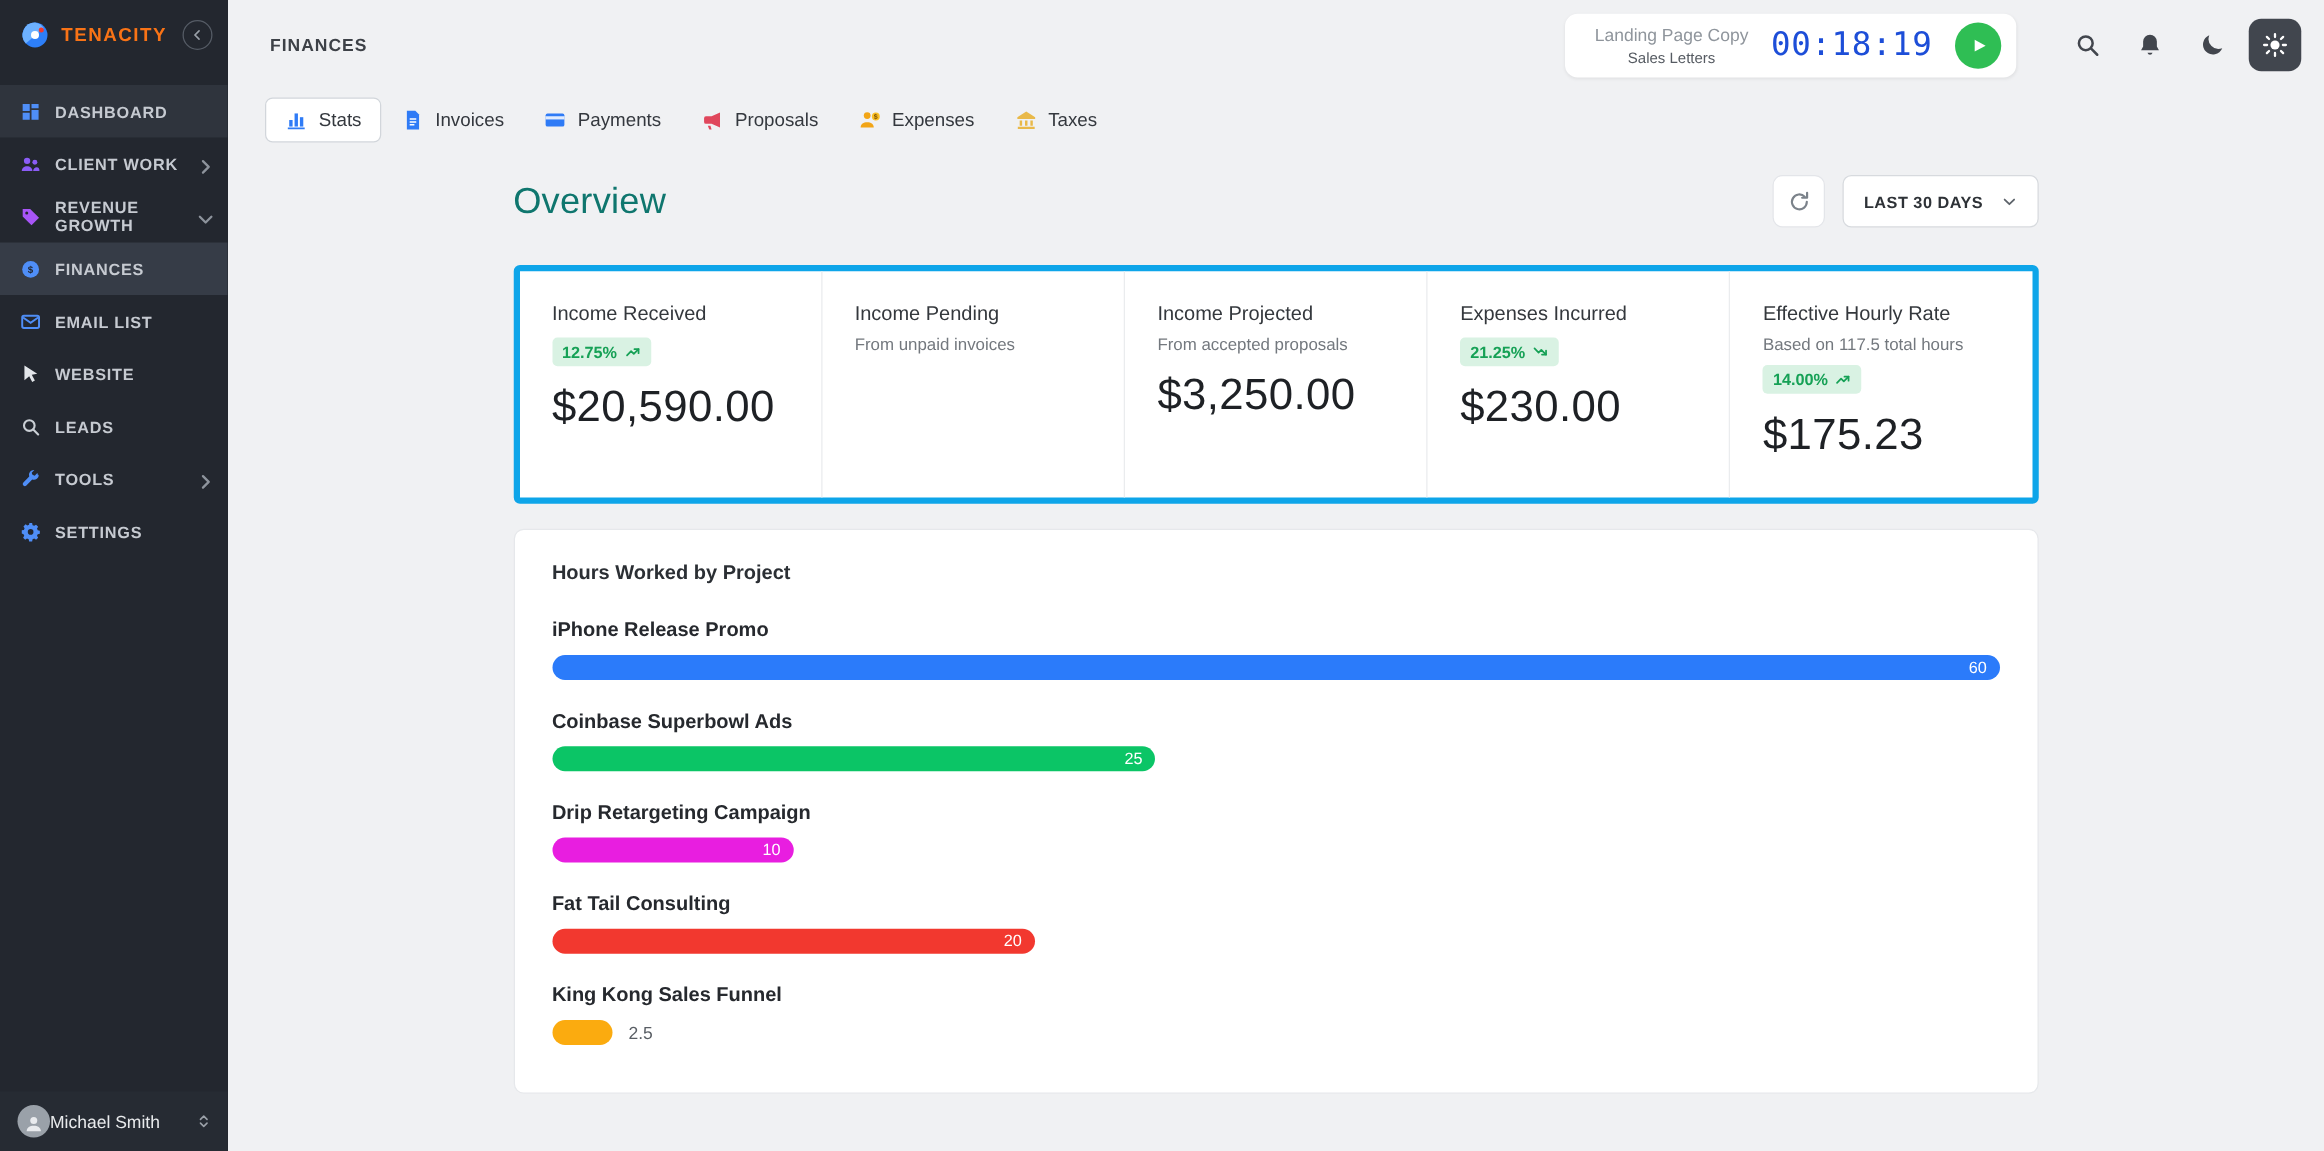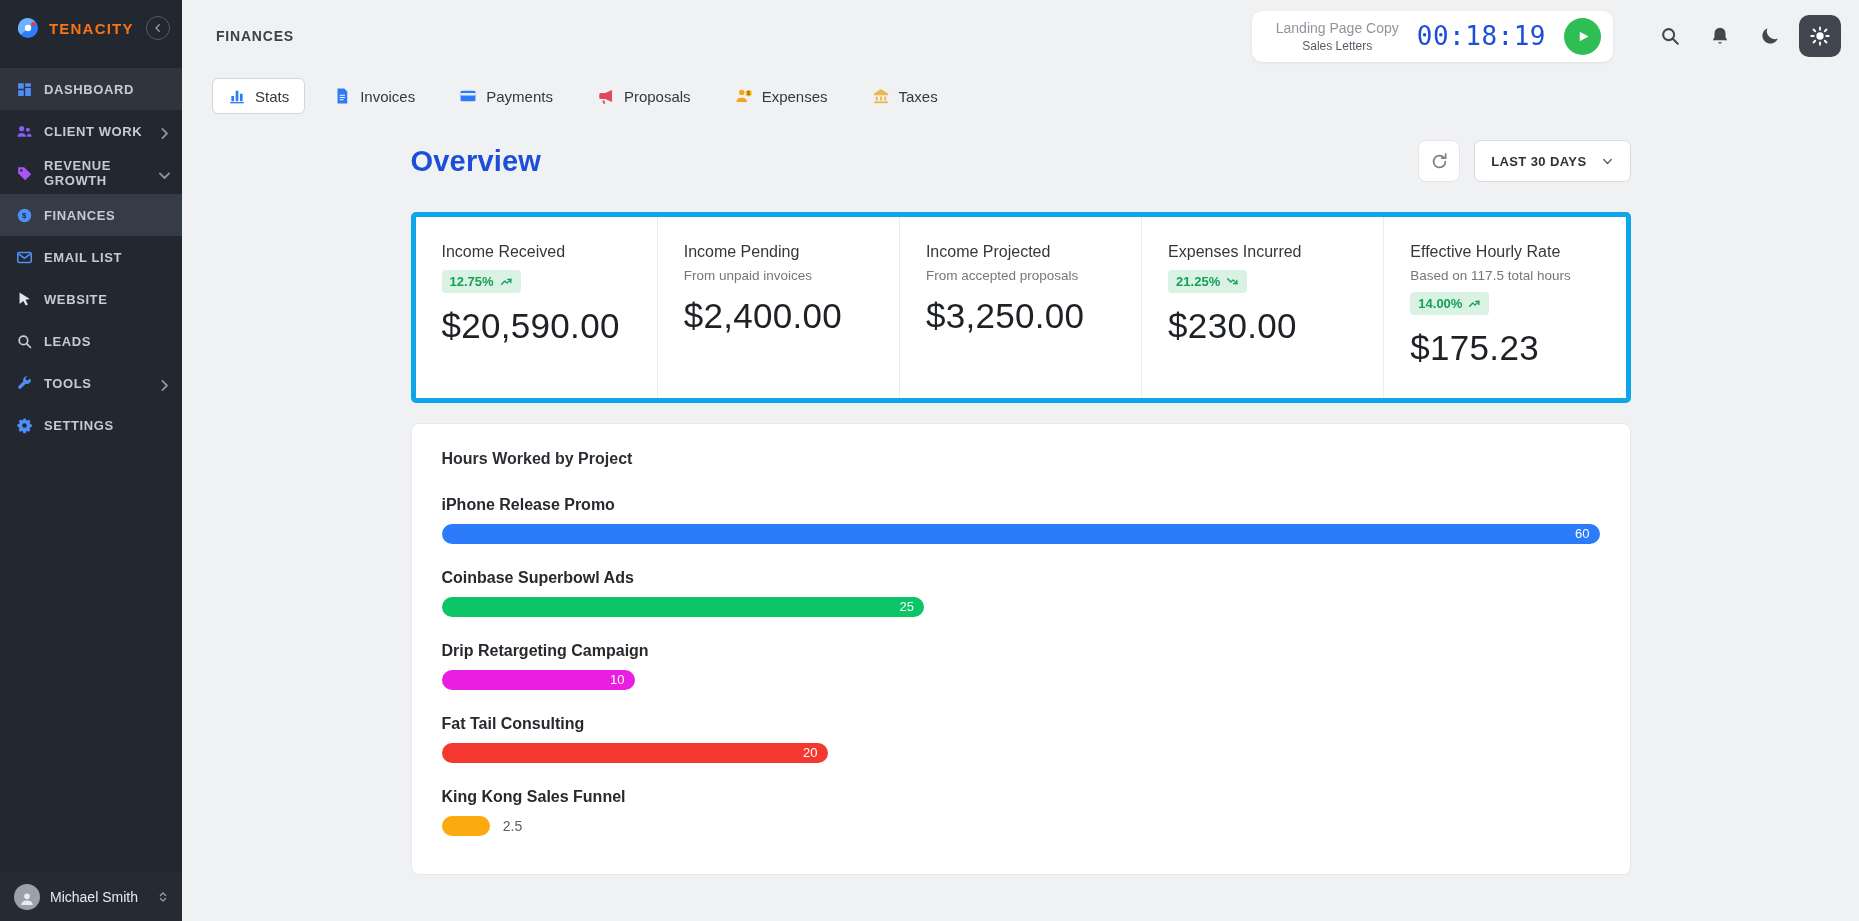--- a/index.html
+++ b/index.html
@@ -17,21 +17,21 @@
   .collapse-btn { margin-left:auto; width:24px; height:24px; border-radius:50%; border:1.5px solid #565c66;
                   background:transparent; color:#9aa0a8; display:flex; align-items:center; justify-content:center; cursor:pointer; }
   .collapse-btn .icon { width:12px; height:12px; }
   .side-nav { margin-top:14px; }
   .nav-item { display:flex; align-items:center; gap:11px; height:42px; padding:0 14px 0 16px;
               color:#c6cad1; font-size:13px; font-weight:700; letter-spacing:.6px; cursor:pointer; }
   .nav-item .icon { width:17px; height:17px; flex:0 0 17px; }
   .nav-item.hl { background:#2f343d; }
   .nav-item.active { background:#363c47; }
   .nav-chev { margin-left:auto; width:12px; height:12px; color:#8d939c; }
-  .user-row { position:absolute; bottom:0; left:0; right:0; display:flex; align-items:center; gap:10px;
+  .user-row { position:absolute; bottom:0; left:0; right:0; display:flex; align-items:center; 
               padding:11px 12px 11px 14px; background:#262b33; cursor:pointer; }
   .avatar { width:26px; height:26px; border-radius:50%; background:#9aa1a9; display:flex; align-items:center; justify-content:center; color:#e8eaed; overflow:hidden; }
   .avatar .icon { width:16px; height:16px; margin-top:4px; }
   .user-name { color:#e8eaec; font-size:14px; font-weight:500; }
   .updown { margin-left:auto; width:14px; height:14px; color:#9aa0a8; }
 
   
   .main { margin-left:182px; height:921px; position:relative; }
   .topbar { display:flex; align-items:center; justify-content:space-between; padding:10px 18px 0 34px; height:62px; }
   .breadcrumb { font-size:14px; font-weight:600; letter-spacing:.8px; color:#3d4147; }
@@ -44,30 +44,30 @@
   .timer-time { font-family:"DejaVu Sans Mono", monospace; font-size:26px; color:#1d4ed8; letter-spacing:.5px; }
   .play-btn { width:37px; height:37px; border-radius:50%; border:none; background:#2fbe54; color:#fff;
               display:flex; align-items:center; justify-content:center; cursor:pointer; }
   .play-btn .icon { width:15px; height:15px; margin-left:2px; }
   .top-icon-btn { width:42px; height:42px; border:none; background:transparent; border-radius:10px; color:#42464d;
                   display:flex; align-items:center; justify-content:center; cursor:pointer; }
   .top-icon-btn .icon { width:22px; height:22px; }
   .top-icon-btn.active-theme { background:#41464e; color:#fff; }
 
   
-  .tabs { display:flex; align-items:center; gap:12px; padding:16px 0 0 30px; }
+  .tabs { display:flex; align-items:center; padding:16px 0 0 30px; }
   .tab { display:flex; align-items:center; gap:9px; padding:8px 15px; border-radius:6px; border:1px solid transparent;
          font-size:15px; color:#34383e; cursor:pointer; background:transparent; }
   .tab .icon { width:18px; height:18px; }
   .tab.active { background:#fff; border-color:#d2d6db; }
 
   
   .content { width:1220px; margin:0 auto; padding-top:26px; }
   .overview-head { display:flex; align-items:center; justify-content:space-between; margin-bottom:30px; }
-  .page-title { font-size:29px; font-weight:700; color:#1d4ed8; letter-spacing:.2px; }
+  .page-title { font-size:29px; font-weight:400; color:#0f766e; letter-spacing:.2px; }
   .overview-actions { display:flex; align-items:center; gap:14px; }
   .refresh-btn { width:42px; height:42px; background:#fff; border:1px solid #e3e5e9; border-radius:8px; color:#7b828a;
                  display:flex; align-items:center; justify-content:center; cursor:pointer; }
   .refresh-btn .icon { width:19px; height:19px; }
   .range-btn { height:42px; display:flex; align-items:center; gap:14px; padding:0 16px; background:#fff;
                border:1px solid #d7dade; border-radius:7px; font-size:13px; font-weight:700; letter-spacing:.4px;
                color:#2e3237; cursor:pointer; font-family:"Liberation Sans", sans-serif; }
   .range-btn .icon { width:13px; height:13px; color:#5d636a; }
 
   .stats-row { display:flex; background:#fff; border:5px solid #0ea5e9; border-radius:5px; }
@@ -371,21 +371,20 @@
             <span class="icon">
               <svg viewBox="0 0 24 24">
                 <path d="M3 17l6-6 4 4 7-7" fill="none" stroke="currentColor" stroke-width="2.6" stroke-linecap="round" stroke-linejoin="round"></path>
                 <path d="M14 8h6v6" fill="none" stroke="currentColor" stroke-width="2.6" stroke-linecap="round" stroke-linejoin="round"></path>
               </svg>
             </span>
           </span><div class="stat-value">$20,590.00</div></div>
         <div class="stat-cell">
           <div class="stat-label">Income Pending</div>
           <div class="stat-sub">From unpaid invoices</div>
-          <div class="stat-value">$2,400.00</div>
         </div>
         <div class="stat-cell">
           <div class="stat-label">Income Projected</div>
           <div class="stat-sub">From accepted proposals</div>
           <div class="stat-value">$3,250.00</div>
         </div>
         <div class="stat-cell"><div class="stat-label">Expenses Incurred</div><span class="stat-badge">
             <span>21.25%</span>
             <span class="icon">
               <svg viewBox="0 0 24 24">

